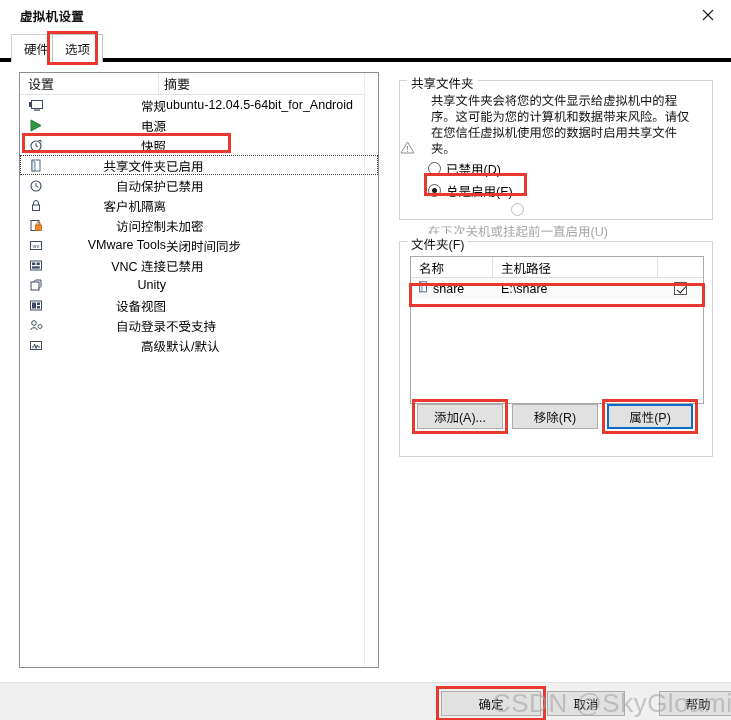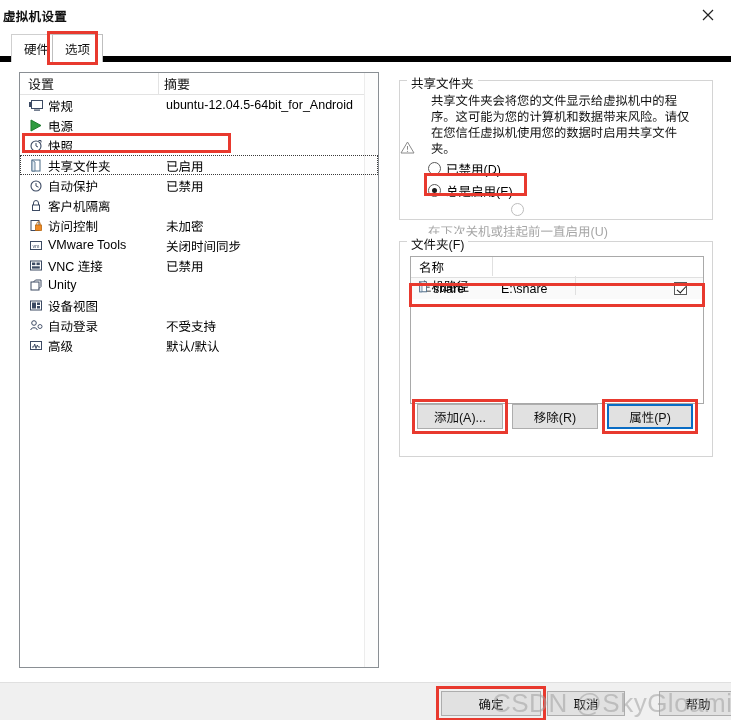--- a/index.html
+++ b/index.html
@@ -19,40 +19,40 @@
   }
 
   
   .titlebar {
     position: absolute; left: 0; top: 0;
     width: 731px; height: 30px;
     background: #ffffff;
     display: flex; align-items: center;
   }
   .titlebar-text {
-    margin-left: 3px;
+    margin-left: 20px;
     font-size: 12.5px;
     font-weight: bold;
     color: #111;
     letter-spacing: .3px;
   }
   .close-btn {
     position: absolute; right: 0; top: 0;
     width: 46px; height: 30px;
     display: flex; align-items: center; justify-content: center;
     cursor: pointer;
   }
   .close-btn svg { display: block; }
 
   
   .tabstrip {
     position: absolute; left: 0; top: 30px;
     width: 731px; height: 32px;
     background: #ffffff;
-    border-bottom: 6px solid #000000;
+    border-bottom: 4px solid #000000;
   }
   .tab {
     position: absolute;
     top: 4px;
     height: 28px;
     padding: 0 12px;
     display: flex; align-items: center; justify-content: center;
     font-size: 12.5px;
     background: #ffffff;
     border: 1px solid #cfcfcf;
@@ -90,20 +90,21 @@
   .sp-header .col-setting { width: 138px; padding-left: 8px; }
   .sp-header .col-summary { flex: 1; padding-left: 5px; border-left: 1px solid #e3e3e3; height:100%; display:flex; align-items:center;}
   .sp-rows { position: relative; }
   .sp-row {
     height: 20px;
     display: flex;
     align-items: center;
     font-size: 12.5px;
     cursor: default;
     padding-left: 8px;
+    text-align: right;
   }
   .sp-row.selected {
     outline: 1px dotted #3a3a3a;
     outline-offset: -1px;
     width: 100%;
   }
   .sp-icon {
     width: 16px; height: 15px;
     margin-right: 4px;
     flex: 0 0 16px;
@@ -186,21 +187,20 @@
     background: #ffffff;
     border: 1px solid #a9a9a9;
     overflow: hidden;
   }
   .ft-head {
     display: flex;
     height: 21px;
     font-size: 12.5px;
     border-bottom: 1px solid #e0e0e0;
     background: #ffffff;
-    flex-direction: column;
   }
   .ft-head > div {
     display: flex; align-items: center;
     padding-left: 8px;
     border-right: 1px solid #e0e0e0;
     height: 100%;
   }
   .ft-c1 { width: 82px; }
   .ft-c2 { width: 165px; }
   .ft-c3 { flex: 1; border-right: none !important; }

